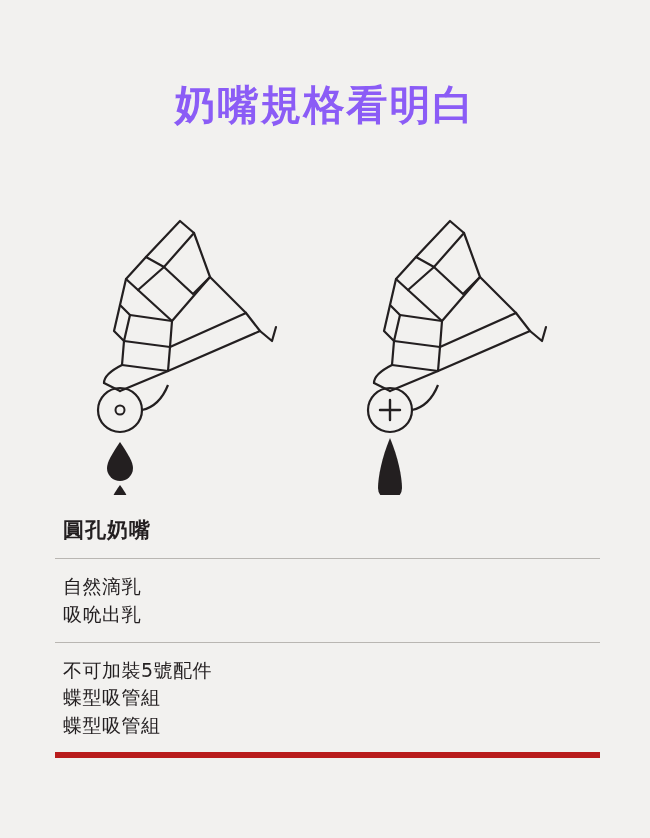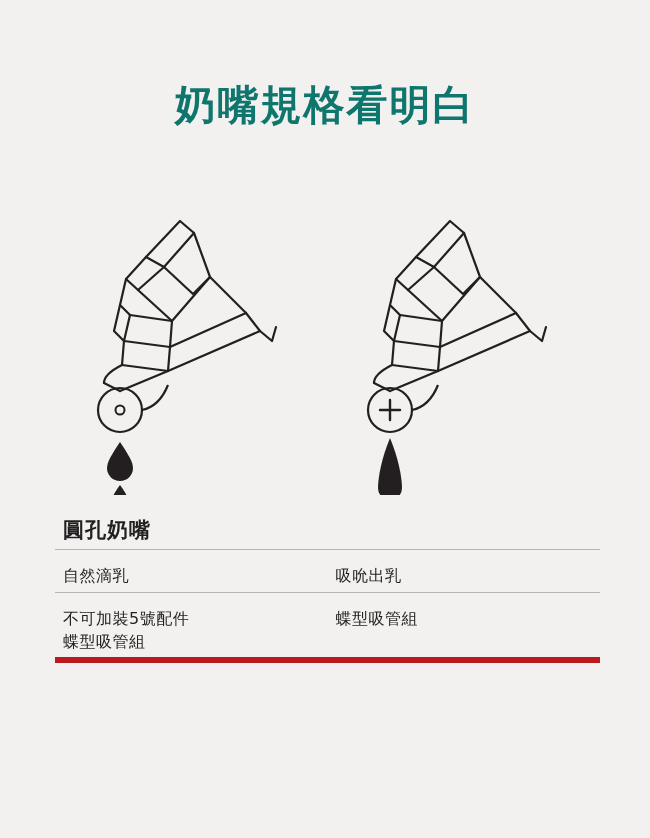--- a/index.html
+++ b/index.html
@@ -23,21 +23,21 @@
   .title {
     position: absolute;
     top: 78px;
     left: 0;
     width: 650px;
     text-align: center;
     font-family: "DejaVu Serif", "Liberation Serif", serif;
     font-weight: bold;
     font-size: 41px;
     letter-spacing: 2px;
-    color: #0f766e;
+    color: #8b5cf6;
   }
   .illustrations {
     position: absolute;
     top: 195px;
     left: 0;
     width: 650px;
     height: 300px;
   }
   .illo {
     position: absolute;
@@ -50,33 +50,34 @@
 
   .table {
     position: absolute;
     top: 505px;
     left: 55px;
     width: 545px;
   }
   .row {
     display: flex;
     border-bottom: 1px solid #b9b6b2;
-    padding: 14px 0 4px 0;
+    padding: 14px 0 13px 0;
+    flex-direction: column;
   }
   .row.first {
     padding-top: 10px;
   }
   .row.last {
     border-bottom: 6px solid #b91c1c;
   }
   .cell {
     width: 50%;
     box-sizing: border-box;
     padding-left: 8px;
-    font-size: 16px;
+    font-size: 19px;
     line-height: 1.45;
     color: #231f20;
     letter-spacing: 0.5px;
   }
   .row.head .cell {
     font-size: 21px;
     font-weight: bold;
     letter-spacing: 1px;
   }
   .cell .line2 {

